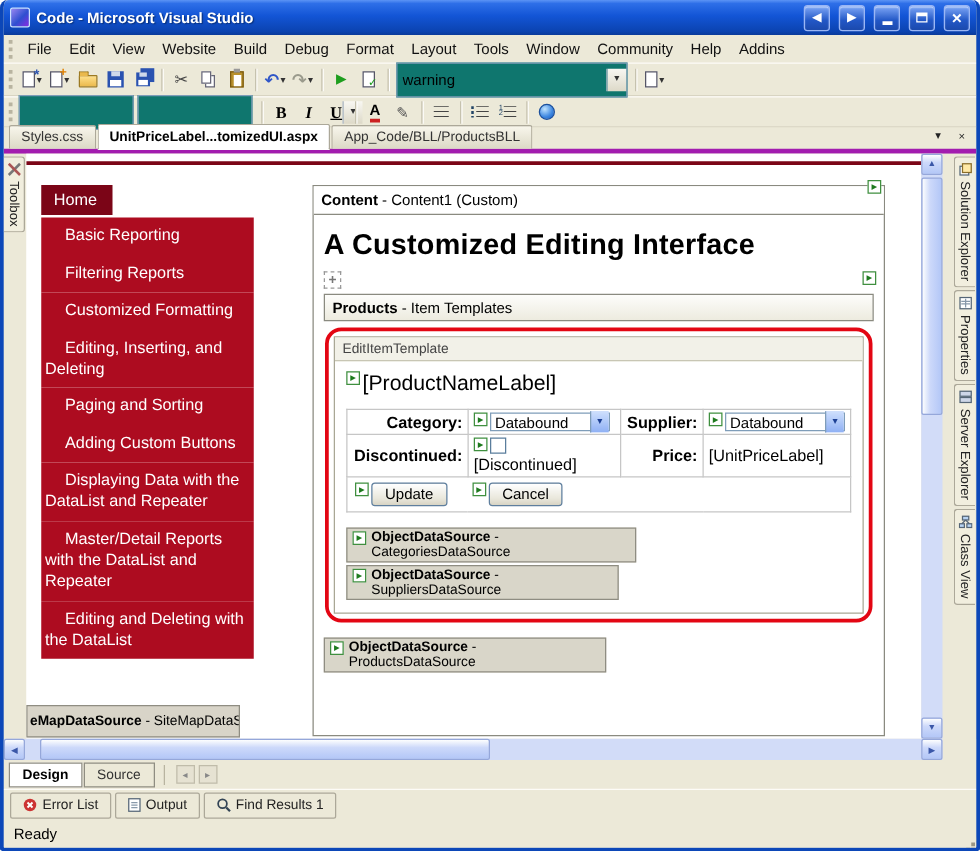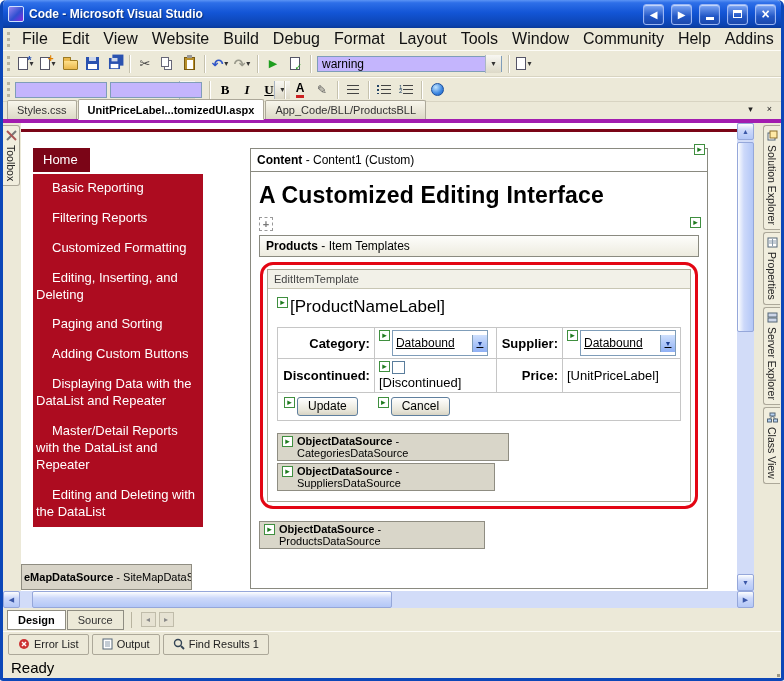--- a/index.html
+++ b/index.html
@@ -21,21 +21,21 @@
   .wbtn { width:21px; height:21px; margin-left:2px; border:1px solid #9ab6f5; border-radius:3px;
     background:linear-gradient(#7fa8f7,#2257c6 60%,#1b49ad); color:#fff; display:flex;
     align-items:center; justify-content:center; font-size:10px; font-weight:bold;
     box-shadow:inset 0 1px 1px rgba(255,255,255,.6); cursor:default; }
   .glyph-min { display:block; width:8px; height:3px; background:#fff; margin-top:9px; }
   .glyph-max { display:block; width:9px; height:8px; border:1px solid #fff; border-top:3px solid #fff; }
   .wbtn-close { font-size:14px; font-weight:bold; }
 
   
   .menubar { height:22px; display:flex; align-items:center; padding-left:2px;
-    background:#ece9d8; font-size:16px; }
+    background:#ece9d8; font-size:12px; }
   .tgrip { width:4px; height:15px; margin:0 4px 0 2px; flex:none;
     border-left:3px dotted #b8b4a0; }
   .mitem { padding:3px 7px; color:#111; cursor:default; }
   .toolbar { display:flex; align-items:center; background:#ece9d8;
     border-top:1px solid #fdfcf7; border-bottom:1px solid #d8d4c2; padding-left:2px; }
   .toolbar1 { height:27px; }
   .toolbar2 { height:25px; }
   .tsep { width:1px; height:18px; background:#c6c2ae; margin:0 4px; box-shadow:1px 0 0 #fff; flex:none; }
   .tbtn { min-width:22px; height:22px; display:flex; align-items:center; justify-content:center;
     border-radius:2px; padding:0 1px; position:relative; flex:none; cursor:default; }
@@ -68,21 +68,21 @@
   .ic-lines { display:inline-block; width:12px; height:9px;
     background:repeating-linear-gradient(180deg,#444 0 1px,transparent 1px 4px); }
   .ic-bullets { display:inline-block; position:relative; width:14px; height:9px; }
   .ic-bullets::before { content:""; position:absolute; left:0; top:0; width:2px; height:9px;
     background:repeating-linear-gradient(180deg,#246 0 2px,transparent 2px 4px); }
   .ic-bullets::after { content:""; position:absolute; left:4px; top:0; right:0; height:9px;
     background:repeating-linear-gradient(180deg,#444 0 1px,transparent 1px 4px); }
   .ic-numlist::before { background:none; content:"12"; font-size:6px; color:#246; line-height:4px;
     width:4px; letter-spacing:-1px; word-break:break-all; }
 
-  .combo { display:flex; align-items:center; border:1px solid #7f9db9; background:#c4b5fd; height:16px; }
+  .combo { display:flex; align-items:center; border:1px solid #7f9db9; background:#0f766e; height:28px; }
   .combo-input { flex:1; border:none; outline:none; font-size:12px; padding:0 4px;
     font-family:"Liberation Sans",sans-serif; background:transparent; }
   .combo-btn { width:16px; height:18px; flex:none; display:flex; align-items:center; justify-content:center;
     background:linear-gradient(#f8f7f2,#ddd9c8); border-left:1px solid #aab6c4; font-size:7px; color:#333; }
   .combo-find { width:185px; margin:0 2px; }
   .combo-sm { width:92px; margin-right:3px; }
 
   .fmt-b { font-family:"Liberation Serif",serif; font-weight:bold; font-size:13px; }
   .fmt-i { font-family:"Liberation Serif",serif; font-style:italic; font-weight:bold; font-size:13px; }
   .fmt-u { font-family:"Liberation Serif",serif; text-decoration:underline; font-weight:bold; font-size:13px; }
@@ -150,22 +150,22 @@
   .pnl-row { display:flex; align-items:flex-start; gap:2px; }
   .pnl-text { font-size:17px; color:#000; }
 
   table.fields { width:100%; border-collapse:collapse; margin-top:10px; }
   table.fields td { border:1px solid #c6c6c6; font-size:13px; padding:2px 4px; vertical-align:middle; }
   td.lbl { font-weight:bold; text-align:right; white-space:nowrap; }
   .name-cell { display:flex; align-items:flex-start; gap:3px; }
   .tb { height:17px; flex:1; max-width:calc(100% - 22px); border:1px solid #9ab0c6; background:#fff;
     font-size:12px; font-family:"Liberation Sans",sans-serif; outline:none; padding:0 2px; }
   .ddl-wrap { display:flex; align-items:flex-start; gap:2px; }
-  .ddl { display:inline-flex; align-items:center; height:26px; min-width:96px;
-    border:1px solid #7f9db9; background:#fff; font-size:12px; cursor:default;text-decoration:underline; }
+  .ddl { display:inline-flex; align-items:center; height:15px; min-width:96px;
+    border:1px solid #7f9db9; background:#fff; font-size:12px; cursor:default; }
   .ddl-text { flex:1; padding:0 3px; }
   .ddl-btn { width:15px; height:17px; flex:none; display:flex; align-items:center; justify-content:center;
     background:linear-gradient(#cfe0fd,#8fb0f4); border-left:1px solid #7f9db9; color:#1c3f94; font-size:7px; }
   .cb-row { display:flex; align-items:flex-start; gap:2px; }
   .cb { width:13px; height:13px; border:1px solid #5a7d9c; background:#fff; display:inline-block; }
   .cb-text { font-size:13px; margin-top:1px; }
   .btn-row { display:flex; align-items:flex-start; gap:20px; padding:2px 2px; }
   .btn-unit { display:flex; align-items:flex-start; gap:2px; }
   .xpbtn { font-size:12px; color:#000; padding:1px 10px 2px 10px; border:1px solid #5f7f9e;
     border-radius:3px; background:linear-gradient(#ffffff,#e9e7db 70%,#d8d4c4); cursor:default;
@@ -204,21 +204,21 @@
   .viewbar .mini { width:15px; height:15px; margin-left:2px; display:flex; align-items:center;
     justify-content:center; font-size:8px; color:#888; border:1px solid #c0bcaa; background:#e6e2d2; }
   .viewbar-sep { width:1px; height:16px; background:#b8b4a0; margin:0 6px; }
 
   .paneltabs { height:25px; background:#ece9d8; border-top:1px solid #fdfcf7;
     display:flex; align-items:center; gap:3px; padding-left:5px; }
   .ptab { display:flex; align-items:center; gap:4px; height:21px; padding:0 9px; font-size:11px;
     border:1px solid #aca899; border-radius:2px; background:#ece9d8; color:#222; cursor:default; }
 
   .statusbar { height:22px; background:#ece9d8; display:flex; align-items:center;
-    padding-left:8px; font-size:15px; color:#000; position:relative; }
+    padding-left:8px; font-size:12px; color:#000; position:relative; }
   .grip-dots { position:absolute; right:1px; bottom:1px; width:3px; height:3px; background:#9a9685;
     box-shadow:-4px 4px 0 #9a9685, 4px -4px 0 #9a9685, 0 4px 0 #9a9685, 4px 0 0 #9a9685,
       8px -8px 0 #9a9685, 8px -4px 0 #9a9685, 8px 0 0 #9a9685, -8px 8px 0 #9a9685,
       -4px 8px 0 #9a9685, 0 8px 0 #9a9685, 4px 8px 0 #9a9685, 8px 8px 0 #9a9685; }
 </style>
 </head>
 <body>
 
 <div class="win">
 

